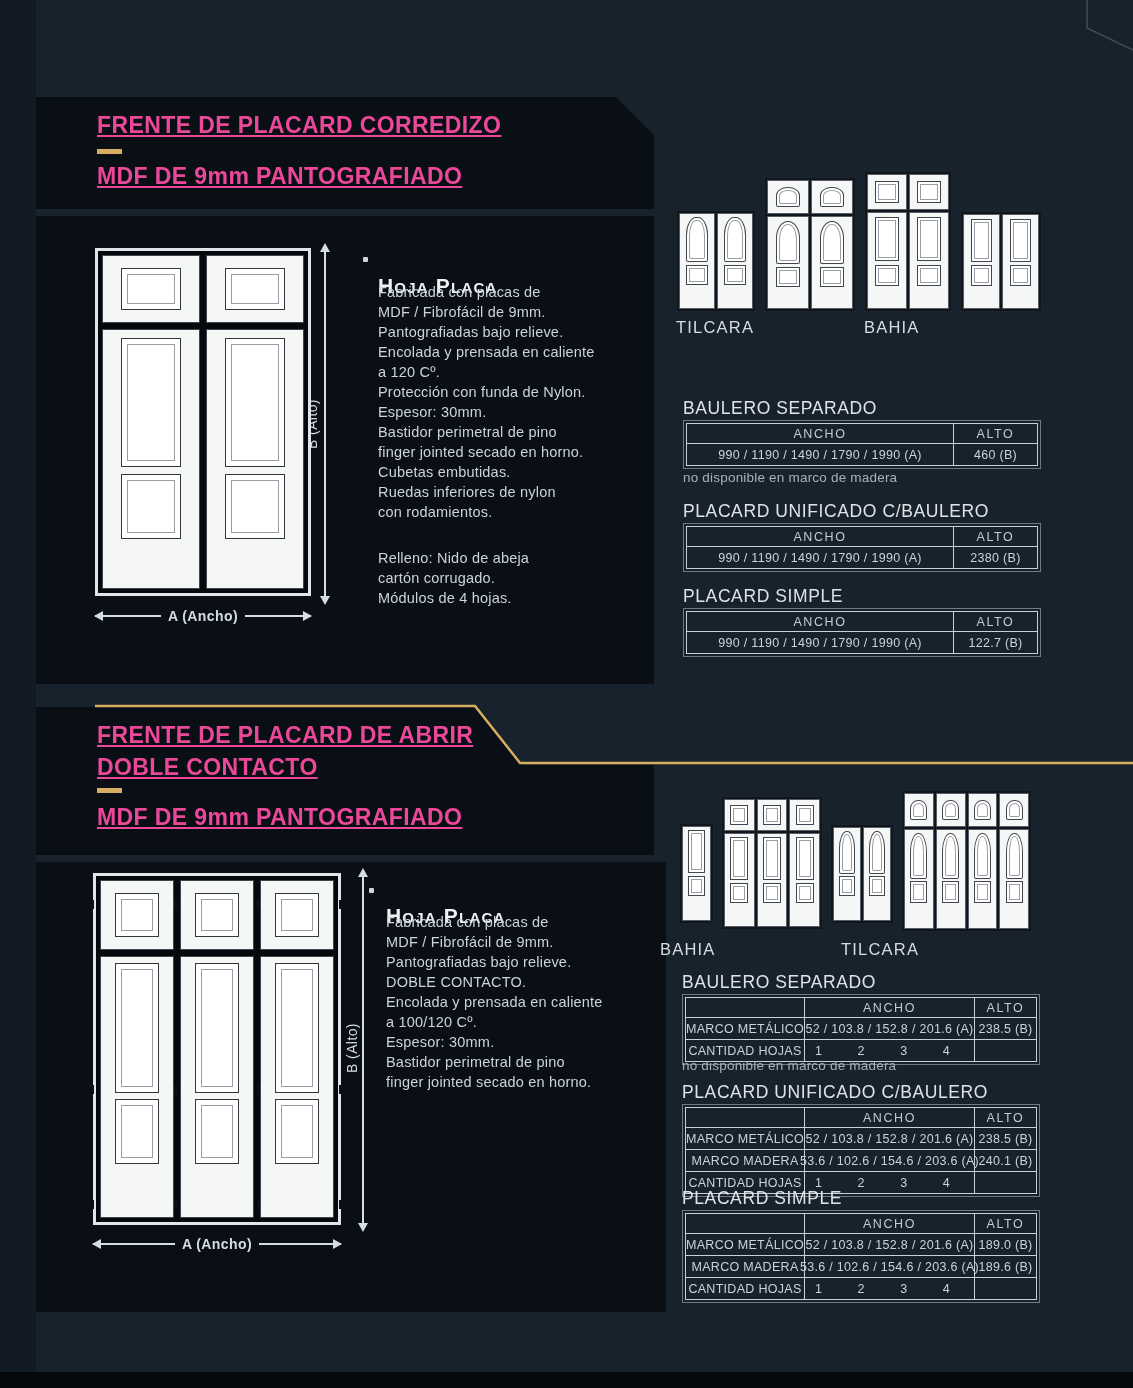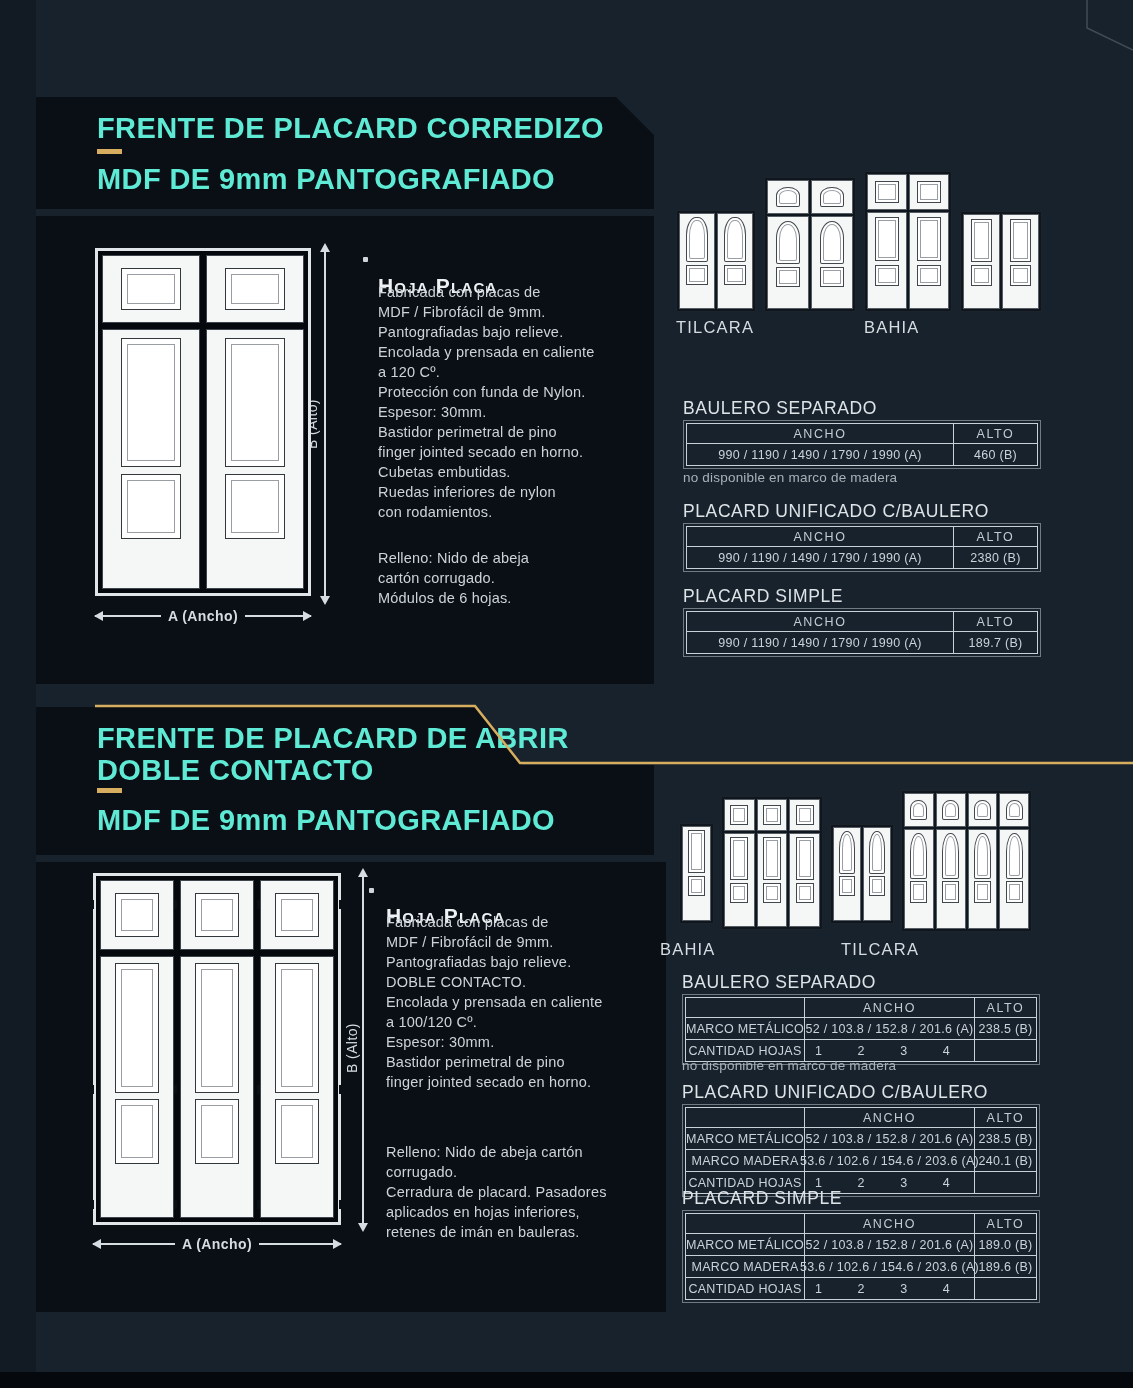--- a/index.html
+++ b/index.html
@@ -2,21 +2,21 @@
 <html><head>
 <meta charset="utf-8">
 <style>
   html,body{margin:0;padding:0;background:#0e141b;}
   #page{position:relative;width:1133px;height:1388px;background:#18222c;overflow:hidden;
         font-family:"Liberation Sans","DejaVu Sans",sans-serif;-webkit-font-smoothing:antialiased;}
   .abs{position:absolute;}
   
   .panel{position:absolute;background:#0a0f15;}
   
-  .h-title{position:absolute;font-size:29px;font-weight:bold;color:#5eead4;letter-spacing:.4px;white-space:nowrap;}
+  .h-title{position:absolute;font-size:23px;font-weight:bold;color:#ec4899;letter-spacing:.4px;white-space:nowrap;text-decoration:underline;}
   .gold-dash{position:absolute;width:25px;height:5px;background:#d7ae5f;}
   
   .feat-head{position:absolute;font-variant:small-caps;font-size:21px;font-weight:600;letter-spacing:1.2px;color:#eef2f4;margin-top:28px;}
   .bullet{position:absolute;width:5px;height:5px;background:#cfd6da;border-radius:1px;}
   .body-text{position:absolute;font-size:14.5px;line-height:20px;color:#ccd4d9;letter-spacing:.2px;}
   .pre{white-space:pre-line;}
   
   .model-label{position:absolute;width:180px;text-align:left;font-size:16.5px;letter-spacing:1.2px;color:#d6dde2;}
   .tbl-title{position:absolute;font-size:17.5px;letter-spacing:.6px;color:#dde3e7;white-space:nowrap;}
   .tbl-note{position:absolute;font-size:13.5px;color:#a7b2b9;letter-spacing:.2px;}
@@ -98,21 +98,21 @@
 a 120 Cº.
 Protección con funda de Nylon.
 Espesor: 30mm.
 Bastidor perimetral de pino
 finger jointed secado en horno.
 Cubetas embutidas.
 Ruedas inferiores de nylon
 con rodamientos.</div>
   <div class="body-text pre" style="left:378px;top:548px;width:295px;">Relleno: Nido de abeja
 cartón corrugado.
-Módulos de 6 hojas.</div>
+Módulos de 4 hojas.</div>
 
   <div class="model-label" style="left:676px;top:318px;">TILCARA</div>
   <div class="model-label" style="left:864px;top:318px;">BAHIA</div>
 
   <div class="tbl-title" style="left:683px;top:398px;">BAULERO SEPARADO</div>
   <div class="tbl-wrap" style="left:683px;top:420px;">
       <div class="spec-table">
         <div class="tr th">
           <div class="td" style="width: 266px;">ANCHO</div>
           <div class="td" style="width: 84px;">ALTO</div>
@@ -141,21 +141,21 @@
 
   <div class="tbl-title" style="left:683px;top:586px;">PLACARD SIMPLE</div>
   <div class="tbl-wrap" style="left:683px;top:608px;">
       <div class="spec-table">
         <div class="tr th">
           <div class="td" style="width: 266px;">ANCHO</div>
           <div class="td" style="width: 84px;">ALTO</div>
         </div>
         <div class="tr">
           <div class="td" style="width: 266px;">990 / 1190 / 1490 / 1790 / 1990 (A)</div>
-          <div class="td" style="width: 84px;">189.7 (B)</div>
+          <div class="td" style="width: 84px;">122.7 (B)</div>
         </div>
       </div>
     </div>
 
   <svg width="1133" height="1388" style="pointer-events:none;z-index:2;">
     <polyline points="95,706 475,706 520,763 1133,763" fill="none" stroke="#d7ae5f" stroke-width="2.5"></polyline>
   </svg>
 
   <div class="panel" style="left:36px;top:707px;width:618px;height:148px;
               clip-path:polygon(0 0,439px 0,486px 58px,618px 58px,618px 148px,0 148px);"></div>
@@ -178,25 +178,20 @@
   <div class="feat-head" style="left:386px;top:876px;">Hoja Placa</div>
   <div class="body-text pre" style="left:386px;top:912px;width:300px;">Fabricada con placas de
 MDF / Fibrofácil de 9mm.
 Pantografiadas bajo relieve.
 DOBLE CONTACTO.
 Encolada y prensada en caliente
 a 100/120 Cº.
 Espesor: 30mm.
 Bastidor perimetral de pino
 finger jointed secado en horno.</div>
-  <div class="body-text pre" style="left:386px;top:1142px;width:300px;">Relleno: Nido de abeja cartón
-corrugado.
-Cerradura de placard. Pasadores
-aplicados en hojas inferiores,
-retenes de imán en bauleras.</div>
 
   <div class="model-label" style="left:660px;top:940px;">BAHIA</div>
   <div class="model-label" style="left:841px;top:940px;">TILCARA</div>
 
   <div class="tbl-title" style="left:682px;top:972px;">BAULERO SEPARADO</div>
   <div class="tbl-wrap" style="left:682px;top:994px;">
       <div class="spec-table">
         <div class="tr th">
           <div class="td" style="width: 118px;"></div>
           <div class="td" style="width: 170px;">ANCHO</div>

